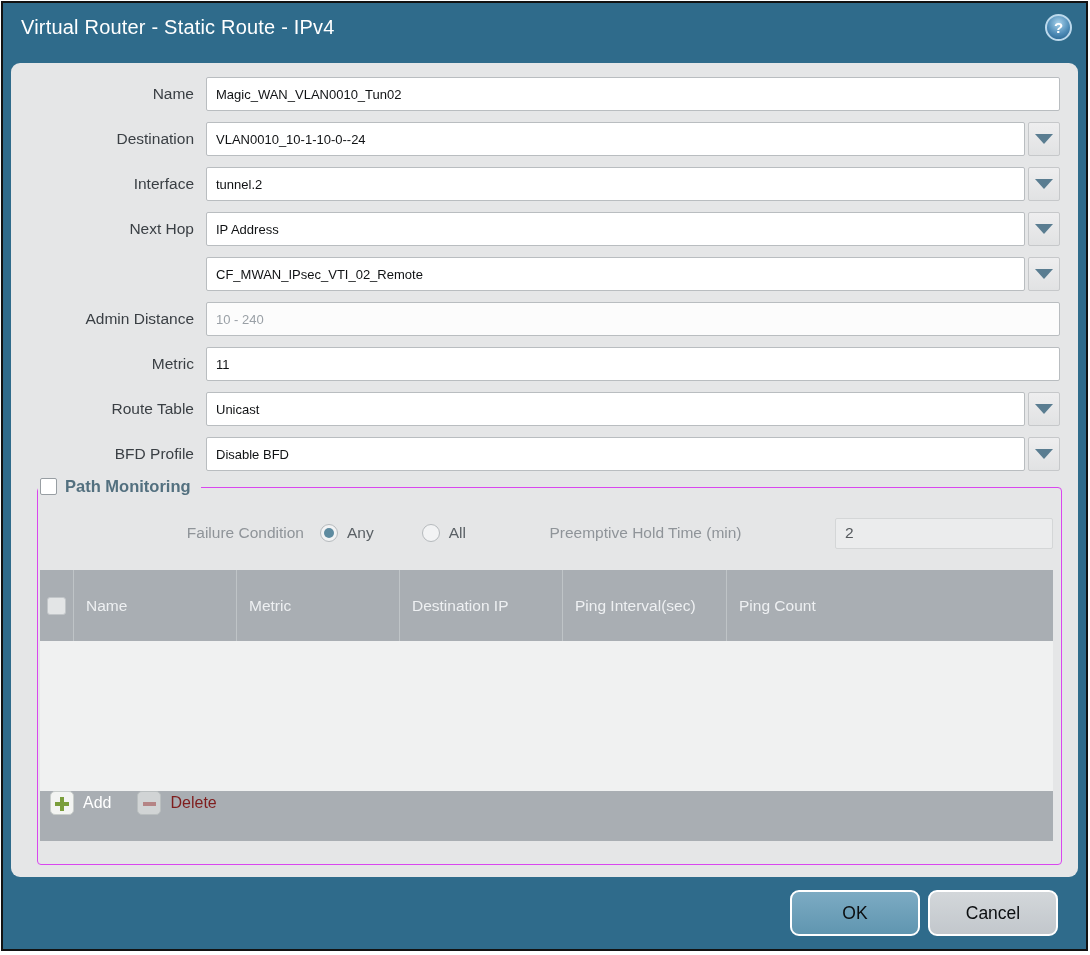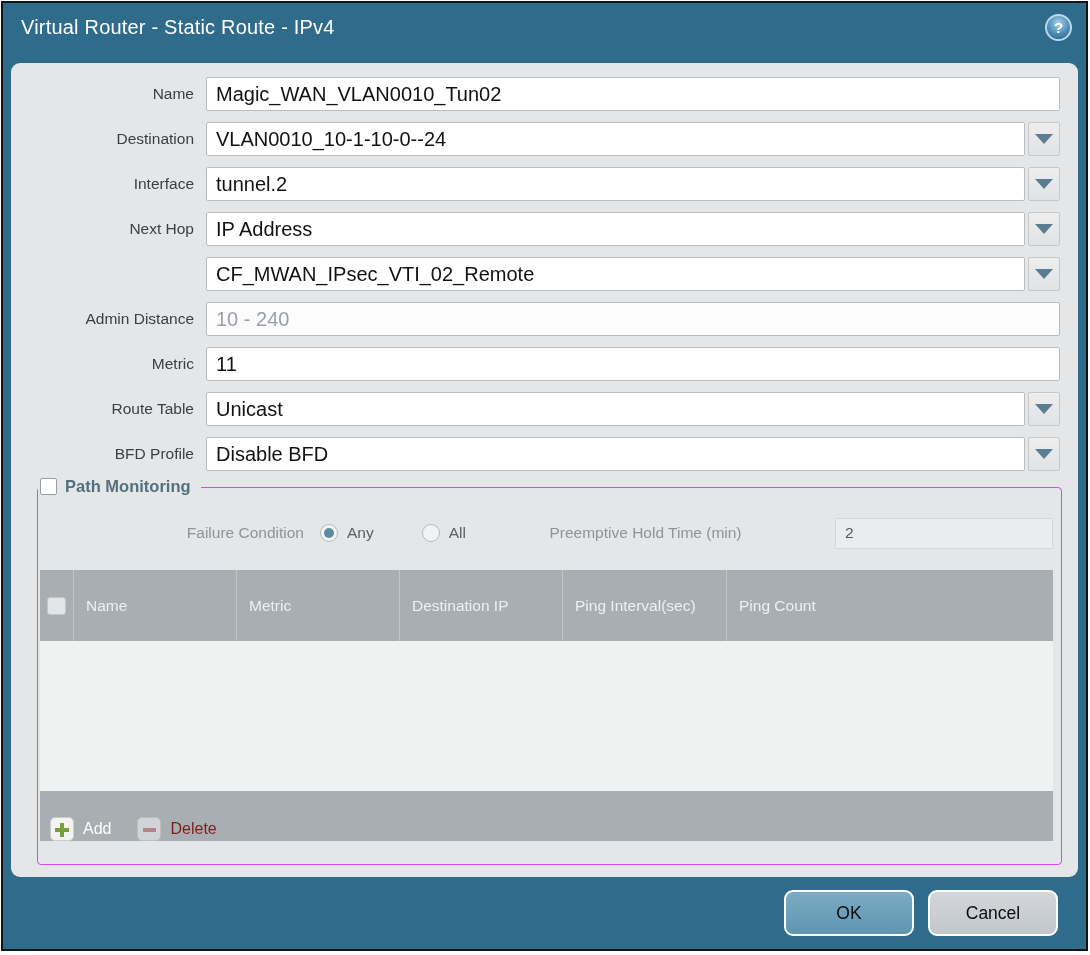--- a/index.html
+++ b/index.html
@@ -23,21 +23,21 @@
   }
   .panel {
     margin:0 8px; height:814px; background:#e5e6e7; flex:0 0 auto;
     padding-top:14px; overflow:hidden;border-radius:9px;
   }
   .row { display:flex; align-items:center; height:34px; margin:0 18px 11px 8px; }
   .row .lbl { width:187px; text-align:right; padding-right:12px; color:#3a3f44; font-size:15.5px; flex:0 0 auto; }
   .row .field { flex:1; display:flex; align-items:center; height:34px; }
   .txt {
     flex:1; height:34px; border:1px solid #b9bdc0; border-radius:2px;
-    background:#ffffff; font-family:inherit; font-size:20px; color:#101214;
+    background:#ffffff; font-family:inherit; font-size:13px; color:#101214;
     padding:0 9px; outline:none;
   }
   .txt::placeholder { color:#9aa0a6; }
   .txt.ghost { background:#fcfcfc; }
   .dd-btn {
     width:32px; height:34px; margin-left:3px; flex:0 0 auto;
     background:linear-gradient(#eeeeef,#e1e2e3); border:1px solid #c6c8ca; border-radius:2px;
     display:flex; align-items:center; justify-content:center; cursor:pointer;
   }
   .caret { width:0; height:0; border-left:9px solid transparent; border-right:9px solid transparent; border-top:10px solid #5a7d91; }
@@ -75,33 +75,33 @@
   .tbl-head .col {
     border-right:1px solid #bfc4c7; color:#eef0f2; font-size:15.5px;
     display:flex; align-items:center; padding:0 6px 0 12px;
   }
   .col-check { width:34px; flex:0 0 auto; justify-content:center; padding:0 !important; }
   .col-name,.col-enable,.col-src,.col-dst,.col-ping { width:163px; flex:0 0 auto; }
   .col-src { width:165px; } .col-ping { width:164px; }
   .col-count { flex:1; border-right:none !important; }
   .hdr-check { width:19px; height:18px; background:#e3e5e6; border:1px solid #c2c6c9; border-radius:3px; cursor:pointer; }
   .tbl-body { height:150px; background:#f0f1f1; }
-  .tbl-foot { height:50px; background:#a9aeb3; display:flex; align-items:flex-end; padding-left:10px; }
+  .tbl-foot { height:50px; background:#a9aeb3; display:flex; align-items:flex-start; padding-left:10px; }
   .foot-btn { display:flex; align-items:center; cursor:pointer; }
   .icon-plus, .icon-minus {
     width:24px; height:24px; border-radius:5px; background:#f3f4f2; border:1px solid #c9cecb; position:relative; flex:0 0 auto;
   }
   .icon-plus::before { content:""; position:absolute; left:4px; top:10px; width:14px; height:4px; background:#7a9e3b; }
   .icon-plus::after  { content:""; position:absolute; left:9px; top:5px;  width:4px; height:14px; background:#7a9e3b; }
   .icon-minus { opacity:0.55; }
   .icon-minus::before { content:""; position:absolute; left:5px; top:10px; width:13px; height:4px; background:#bf6361; }
   .foot-add-lbl { color:#ffffff; font-size:16px; margin:0 0 0 9px; }
   .foot-del-lbl { color:#7f1d1d; font-size:16px; margin:0 0 0 9px; }
   .foot-del { margin-left:26px; }
-  .bottom-bar { flex:1; display:flex; justify-content:flex-end; align-items:flex-start; padding:13px 28px 0 0; gap:14px; }
+  .bottom-bar { flex:1; display:flex; justify-content:flex-end; align-items:flex-start; padding:13px 28px 0 0; gap:8px; }
   .btn {
     width:130px; height:46px; border-radius:9px; border:2px solid #ffffff;
     font-family:inherit; font-size:17.5px; color:#0b0e10; cursor:pointer;
   }
   .btn-ok { background:linear-gradient(#7cabc3,#6096b0); }
   .btn-cancel { background:linear-gradient(#d3d7da,#c2c7cc); }
 </style>
 </head>
 <body>
 

